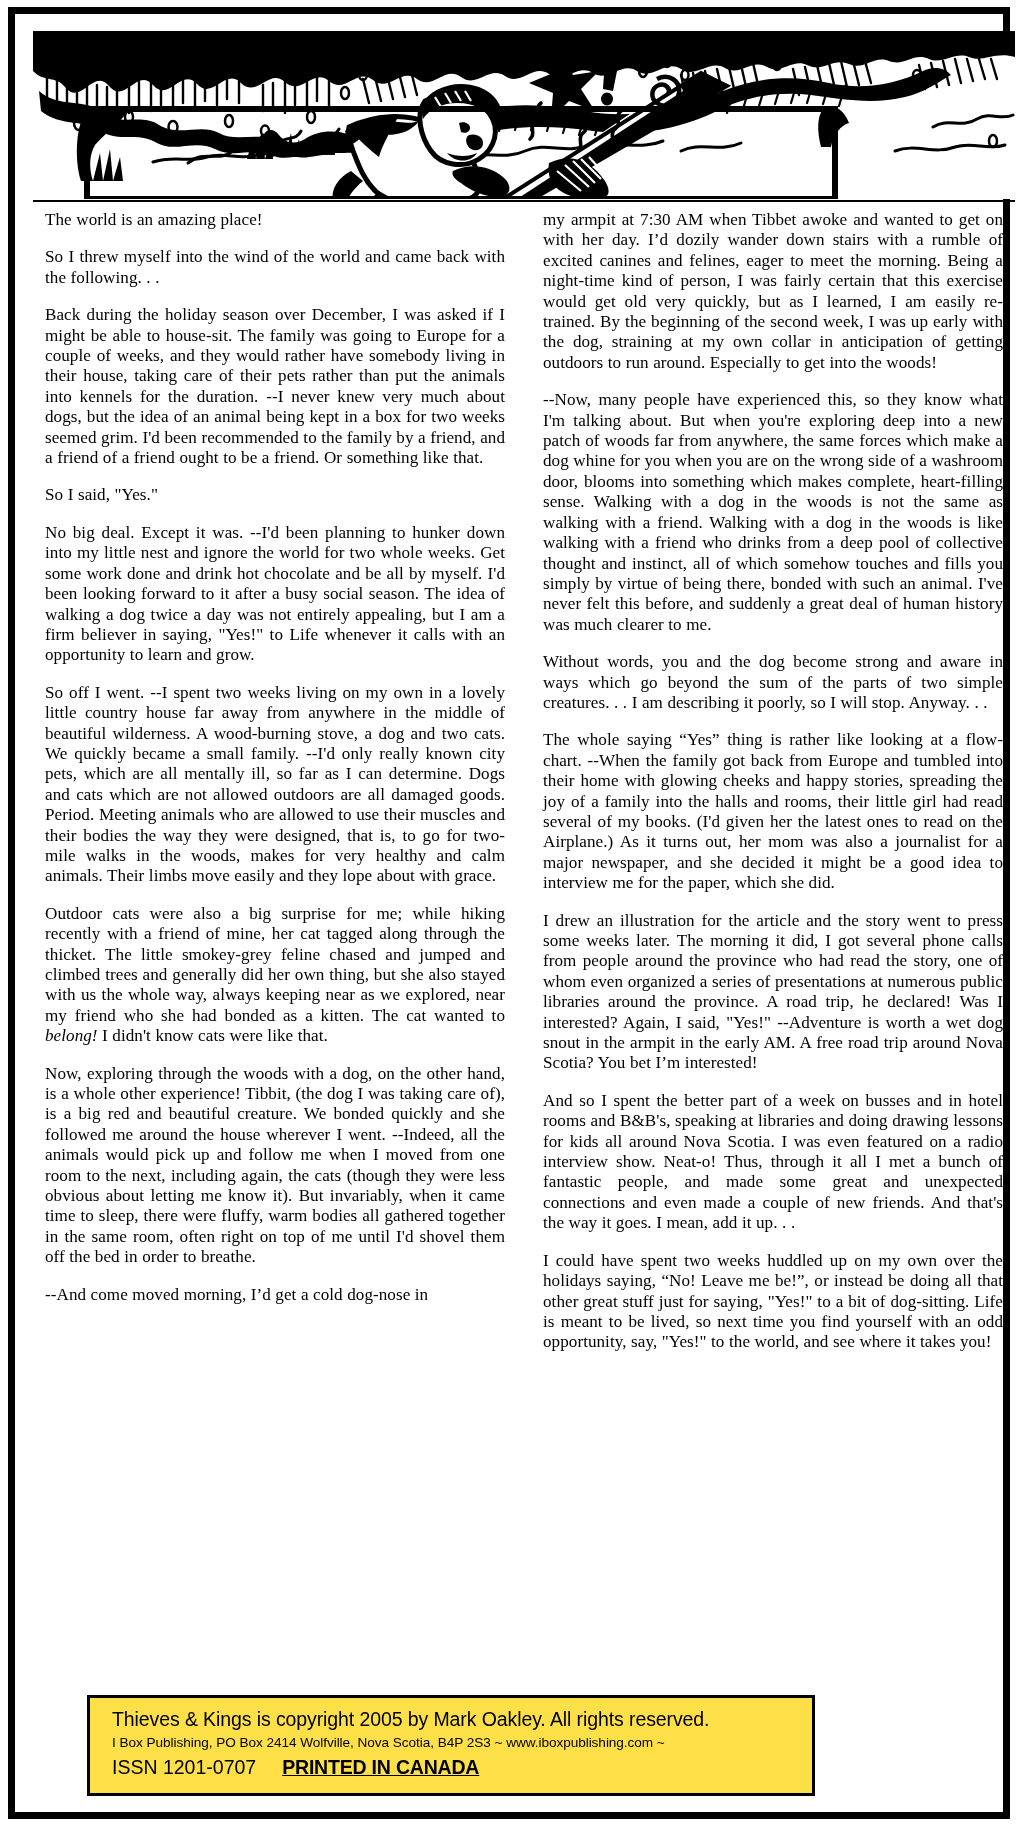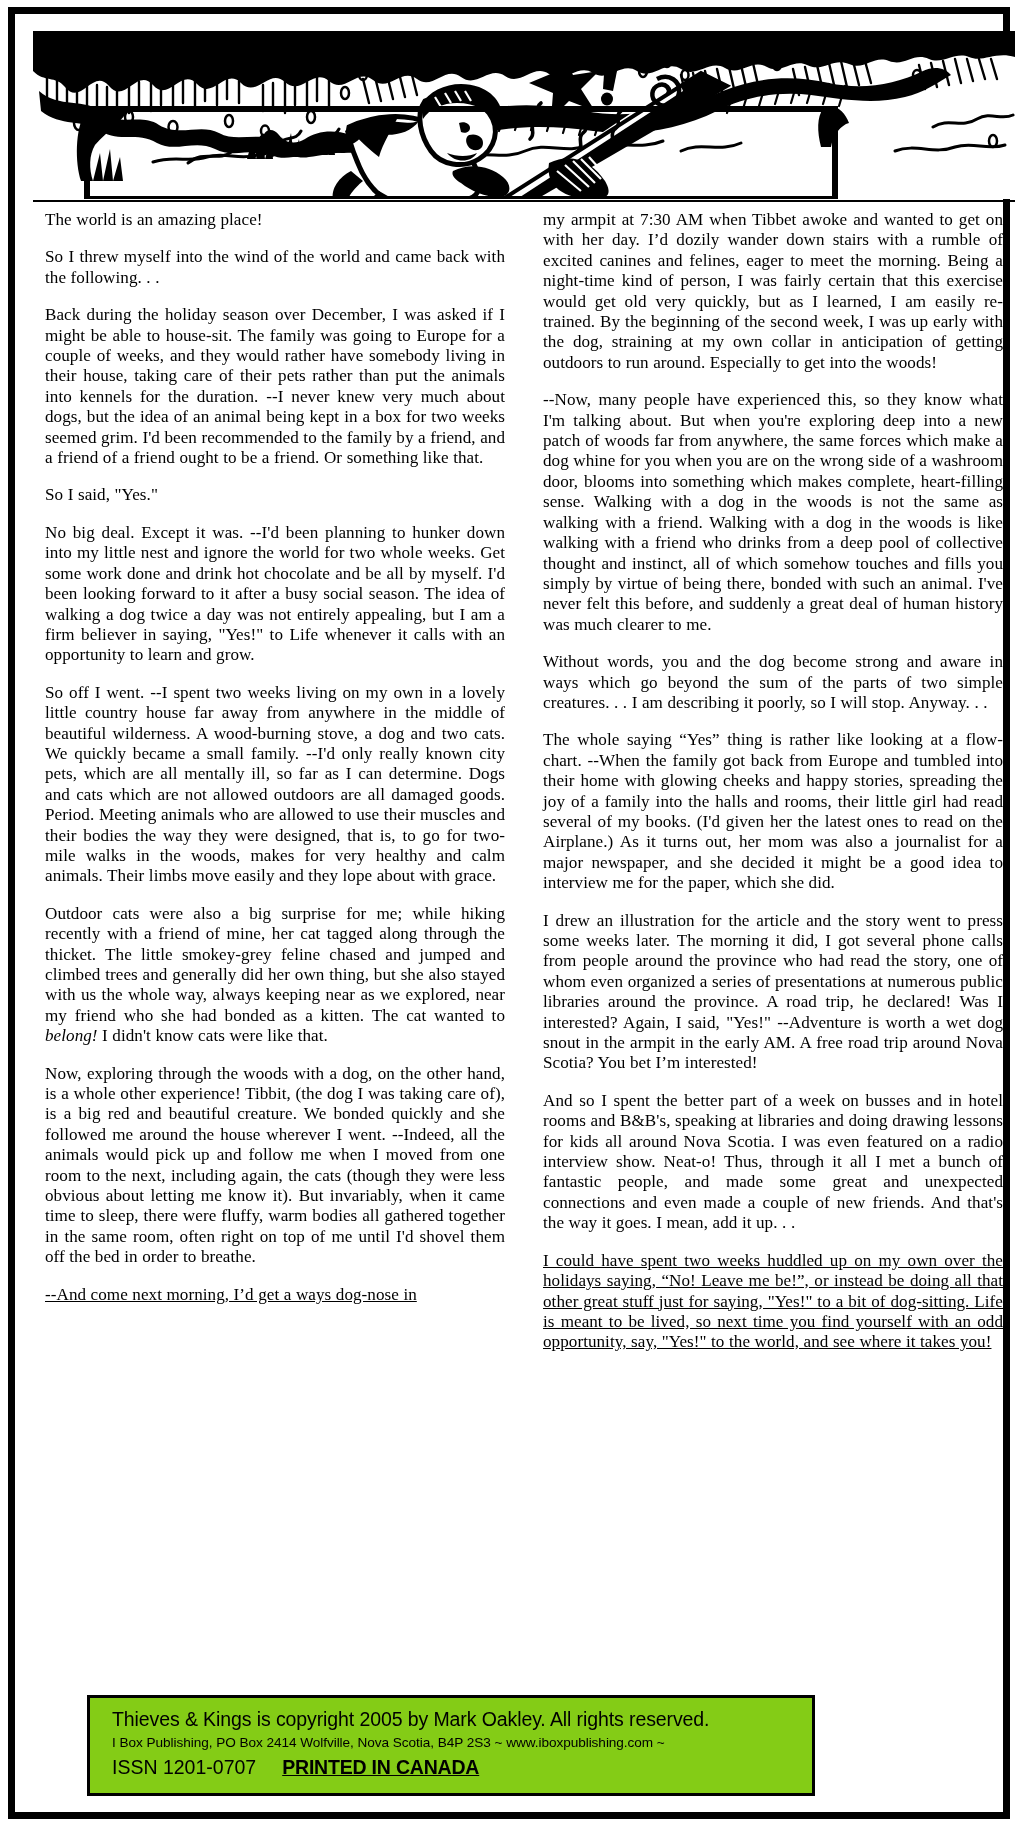--- a/index.html
+++ b/index.html
@@ -73,33 +73,33 @@
   }
   .col p {
     margin: 0 0 17px 0;
     font-size: 17.1px;
     line-height: 20.4px;
     text-align: justify;
     text-justify: inter-word;
     letter-spacing: 0.05px;
     word-spacing: 0.2px;
   }
-  .col p.last { margin-bottom: 0; text-decoration: underline; }
+  .col p.last { margin-bottom: 0; }
   .col p i { }
 
   
   .copyright-box {
     position: absolute;
     left: 72px;
     top: 1681px;
     width: 728px;
     height: 101px;
     border: 3px solid #000;
     box-sizing: border-box;
-    background: #84cc16;
+    background: #fde047;
     font-family: "Liberation Sans", "DejaVu Sans", sans-serif;
     padding: 9px 0 0 22px;
   }
   .cr-line1 {
     font-size: 19.5px;
     line-height: 25px;
     letter-spacing: -0.1px;
     white-space: nowrap;
   }
   .cr-line2 {
@@ -316,21 +316,21 @@
         <p>The world is an amazing place!</p>
         <p>So I threw myself into the wind of the world and came back with the following. . .</p>
         <p>Back during the holiday season over December, I was asked if I might be able to house-sit.  The family was going to Europe for a couple of weeks, and they would rather have somebody living in their house, taking care of their pets rather than put the animals into kennels for the duration.  --I never knew very much about dogs, but the idea of an animal being kept in a box for two weeks seemed grim.   I'd been recommended to the family by a friend, and a friend of a friend ought to be a friend.  Or something like that.</p>
         <p>So I said, "Yes."</p>
         <p>No big deal.  Except it was.  --I'd been planning to hunker down into my little nest and ignore the world for two whole weeks.  Get some work done and drink hot chocolate and be all by myself.  I'd been looking forward to it after a busy social season.  The idea of walking a dog twice a day was not entirely appealing, but I am a firm believer in saying, "Yes!" to Life whenever it calls with an opportunity to learn and grow.</p>
         <p>So off I went.  --I spent two weeks living on my own in a lovely little country house far away from anywhere in the middle of beautiful wilderness.  A wood-burning stove, a dog and two cats.  We quickly became a small family.  --I'd only really known city pets, which are all mentally ill, so far as I can determine.  Dogs and cats which are not allowed outdoors are all damaged goods.  Period.  Meeting animals who are allowed to use their muscles and their bodies the way they were designed, that is, to go for two-mile walks in the woods, makes for very healthy and calm animals.  Their limbs move easily and they lope about with grace.</p>
         <p>
           <span>Outdoor cats were also a big surprise for me; while hiking recently with a friend of mine, her cat tagged along through the thicket.  The little smokey-grey feline chased and jumped and climbed trees and generally did her own thing, but she also stayed with us the whole way, always keeping near as we explored, near my friend who she had bonded as a kitten.  The cat wanted to </span><i>belong!</i><span>  I didn't know cats were like that.</span>
         </p>
         <p>Now, exploring through the woods with a dog, on the other hand, is a whole other experience!  Tibbit, (the dog I was taking care of), is a big red and beautiful creature.  We bonded quickly and she followed me around the house wherever I went.  --Indeed, all the animals would pick up and follow me when I moved from one room to the next, including again, the cats (though they were less obvious about letting me know it).  But invariably, when it came time to sleep, there were fluffy, warm bodies all gathered together in the same room, often right on top of me until I'd shovel them off the bed in order to breathe.</p>
-        <p class="last">--And come next morning, I’d get a ways dog-nose in</p>
+        <p class="last">--And come moved morning, I’d get a cold dog-nose in</p>
       </div>
 
       <div class="col">
         <p>my armpit at 7:30 AM when Tibbet awoke and wanted to get on with her day.  I’d dozily wander down stairs with a rumble of excited canines and felines, eager to meet the morning.  Being a night-time kind of person, I was fairly certain that this exercise would get old very quickly, but as I learned, I am easily re-trained.  By the beginning of the second week, I was up early with the dog, straining at my own collar in anticipation of getting outdoors to run around.  Especially to get into the woods!</p>
         <p>--Now, many people have experienced this, so they know what I'm talking about.   But when you're exploring deep into a new patch of woods far from anywhere, the same forces which make a dog whine for you when you are on the wrong side of a washroom door, blooms into something which makes complete, heart-filling sense.  Walking with a dog in the woods is not the same as walking with a friend.  Walking with a dog in the woods is like walking with a friend who drinks from a deep pool of collective thought and instinct, all of which somehow touches and fills you simply by virtue of being there, bonded with such an animal.  I've never felt this before, and suddenly a great deal of human history was much clearer to me.</p>
         <p>Without words, you and the dog become strong and aware in ways which go beyond the sum of the parts of two simple creatures. . .  I am describing it poorly, so I will stop.  Anyway. . .</p>
         <p>The whole saying “Yes” thing is rather like looking at a flow-chart.   --When the family got back from Europe and tumbled into their home with glowing cheeks and happy stories, spreading the joy of a family into the halls and rooms, their little girl had read several of my books.  (I'd given her the latest ones to read on the Airplane.)  As it turns out, her mom was also a journalist for a major newspaper, and she decided it might be a good idea to interview me for the paper, which she did.</p>
         <p>I drew an illustration for the article and the story went to press some weeks later.  The morning it did, I got several phone calls from people around the province who had read the story, one of whom even organized a series of presentations at numerous public libraries around the province.  A road trip, he declared!  Was I interested? Again, I said, "Yes!"  --Adventure is worth a wet dog snout in the armpit in the early AM.  A free road trip around Nova Scotia?  You bet I’m interested!</p>
         <p>And so I spent the better part of a week on busses and in hotel rooms and B&amp;B's, speaking at libraries and doing drawing lessons for kids all around Nova Scotia.  I was even featured on a radio interview show.  Neat-o!  Thus, through it all I met a bunch of fantastic people, and made some great and unexpected connections and even made a couple of new friends.  And that's the way it goes.  I mean, add it up. . .</p>
         <p class="last">I could have spent two weeks huddled up on my own over the holidays saying, “No!  Leave me be!”, or instead be doing all that other great stuff just for saying, "Yes!" to a bit of dog-sitting.  Life is meant to be lived, so next time you find yourself with an odd opportunity, say, "Yes!" to the world, and see where it takes you!</p>

